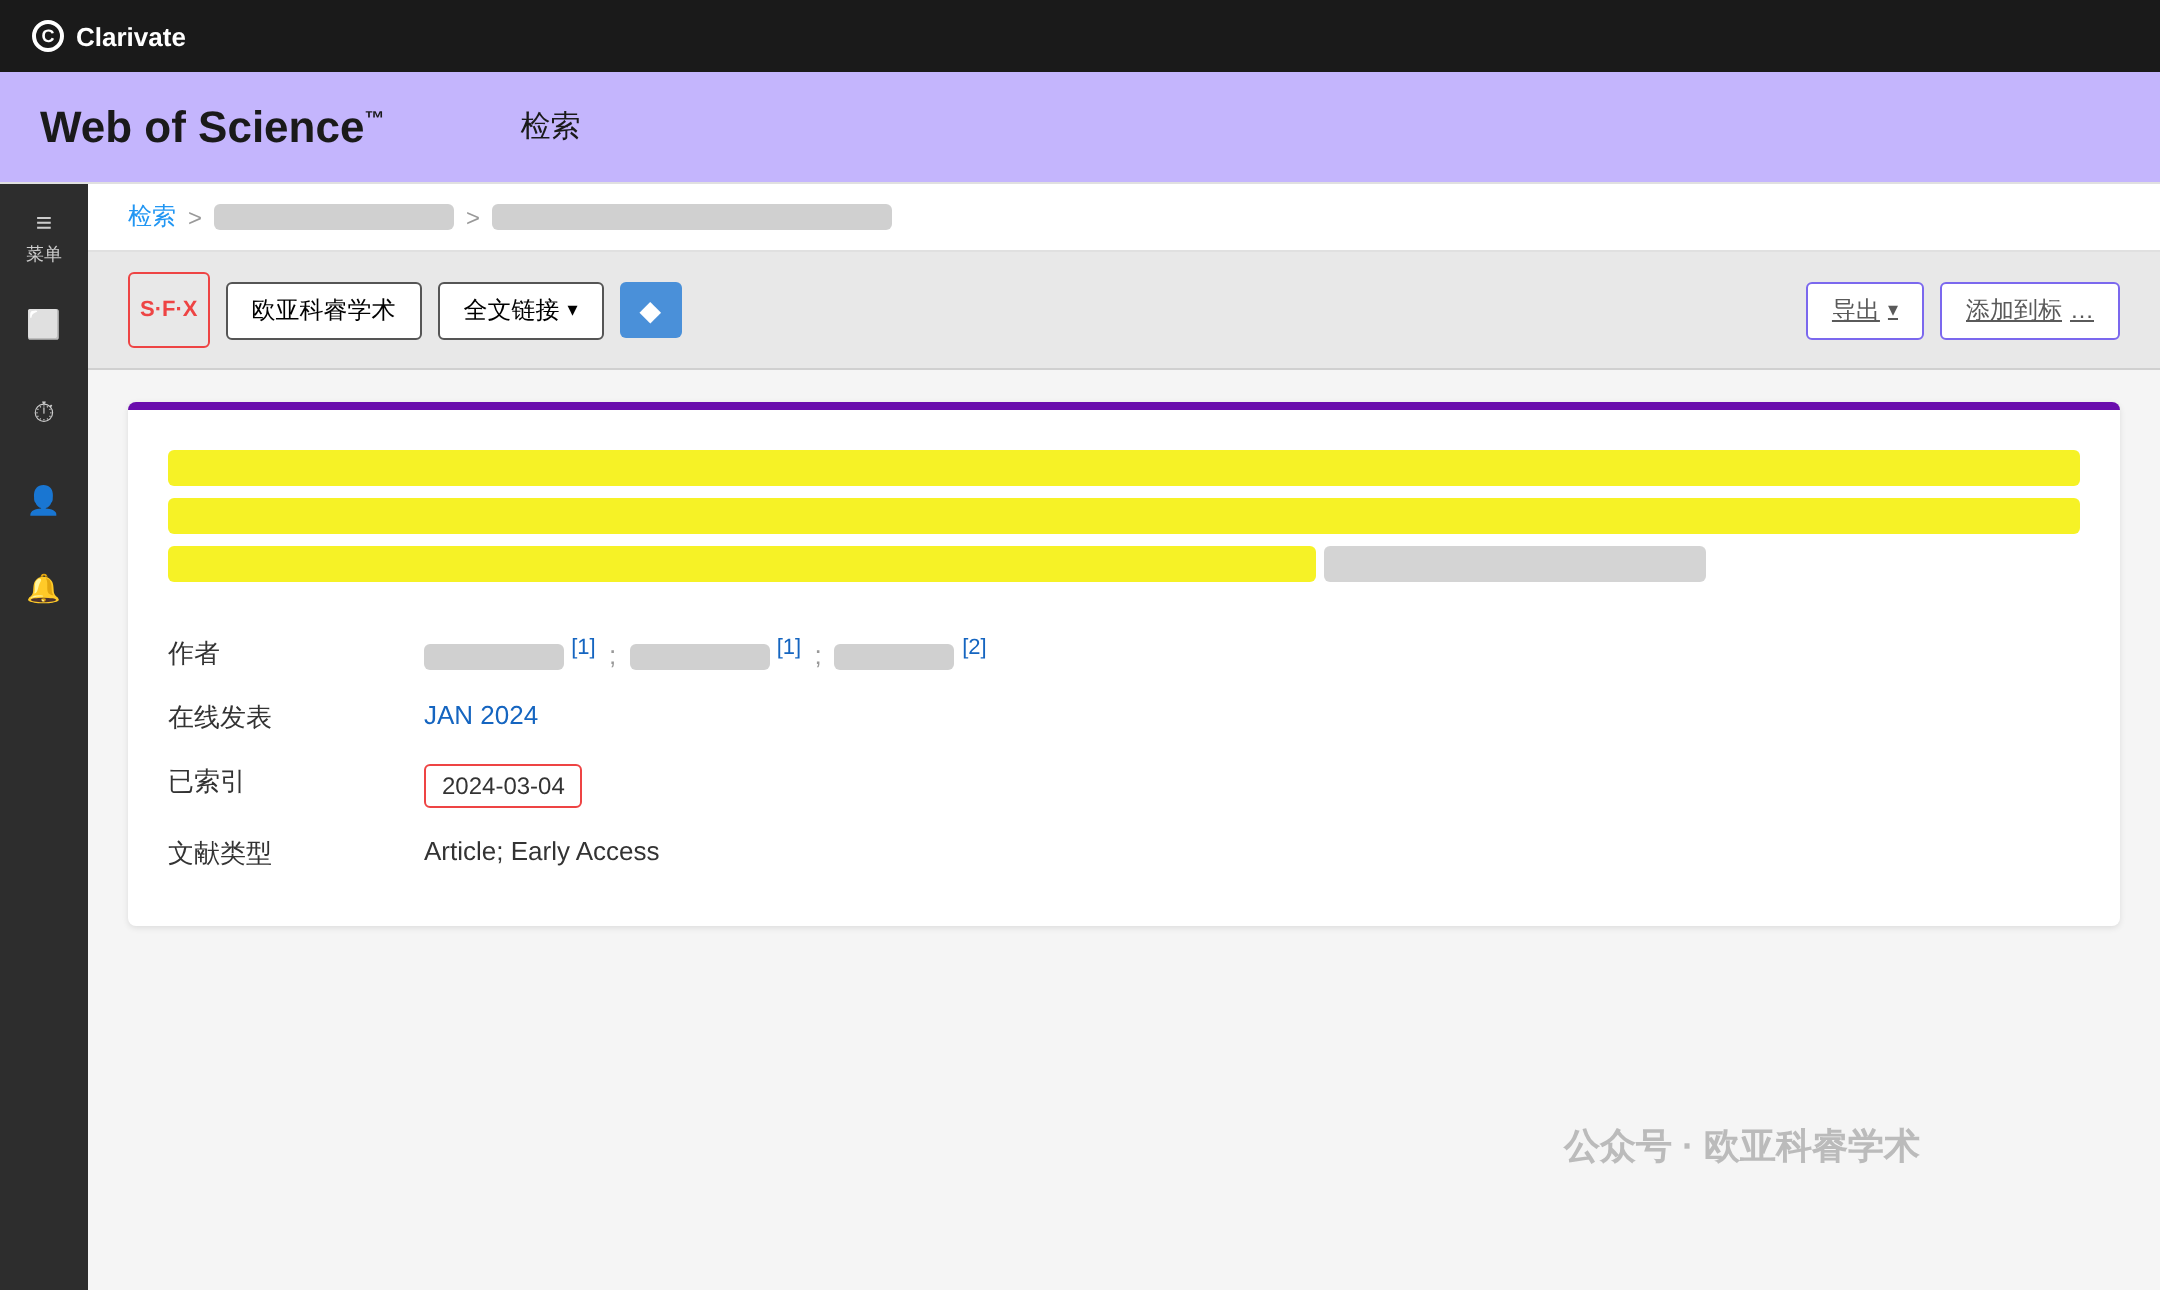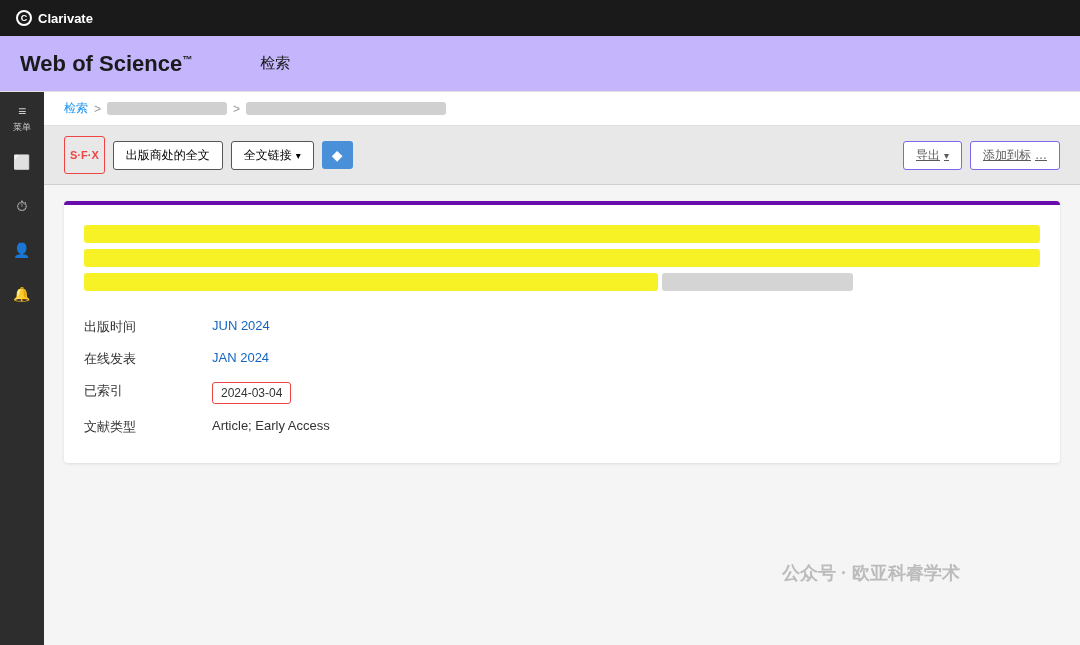--- a/index.html
+++ b/index.html
@@ -298,21 +298,21 @@
       <span class="blurred-text" style="width:120px;"></span>
       <span class="breadcrumb-sep"> &gt; </span>
       <span class="blurred-text" style="width:200px;"></span>
     </div>
 
     <div class="toolbar">
       <div class="sfx-logo">
         <span>S·F·X</span>
       </div>
       <button class="btn-outline">
-        <span>出版商处的全文</span>
+        <span>欧亚科睿学术</span>
       </button>
       <button class="btn-outline">
         <span>全文链接</span>
         <span class="chevron">▾</span>
       </button>
       <button class="btn-blue-icon">
         <span>◆</span>
       </button>
       <div class="toolbar-right">
         <button class="btn-outline-purple">
@@ -333,27 +333,36 @@
         <div class="title-line" style="width:100%; background:#f5f000;"></div>
         <div style="display:flex; gap:4px;">
           <div class="title-line" style="width:60%; background:#f5f000; margin-bottom:0;"></div>
           <div class="title-line" style="width:20%; background:#cccccc; margin-bottom:0;"></div>
         </div>
       </div>
 
       <table class="meta-table">
         <tbody>
 
-
-
-
           <tr>
-            <td>出版时间</td>
-            <td style="color:#1565C0;">JUN 2024</td>
+            <td>作者</td>
+            <td>
+              <span class="blurred-text" style="width:70px;"></span>
+              <sup class="text-blue">[1]</sup>
+              <span style="color:#999; margin: 0 3px;">;</span>
+              <span class="blurred-text" style="width:70px;"></span>
+              <sup class="text-blue">[1]</sup>
+              <span style="color:#999; margin: 0 3px;">;</span>
+              <span class="blurred-text" style="width:60px;"></span>
+              <sup class="text-blue">[2]</sup>
+            </td>
           </tr>
+
+
+
 
           <tr>
             <td>在线发表</td>
             <td style="color:#1565C0;">JAN 2024</td>
           </tr>
 
           <tr>
             <td>已索引</td>
             <td>
               <span class="indexed-badge">2024-03-04</span>

